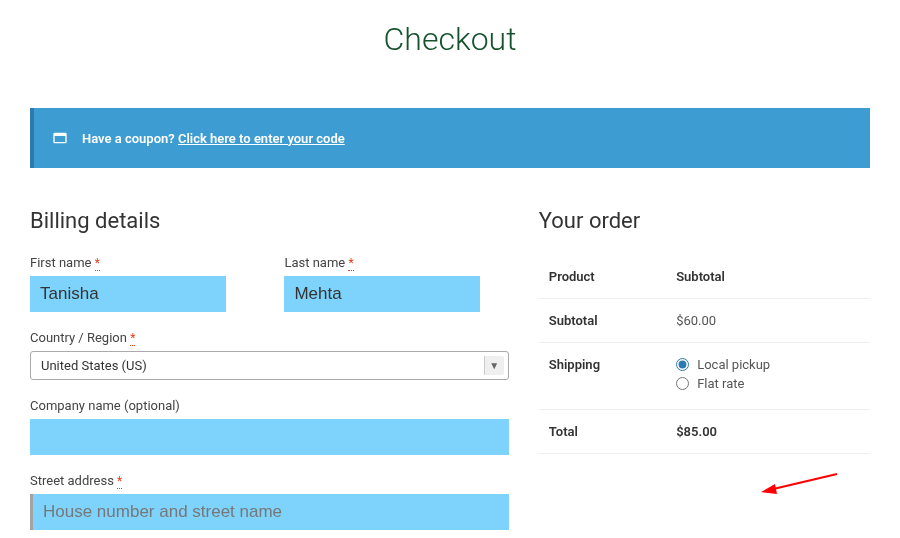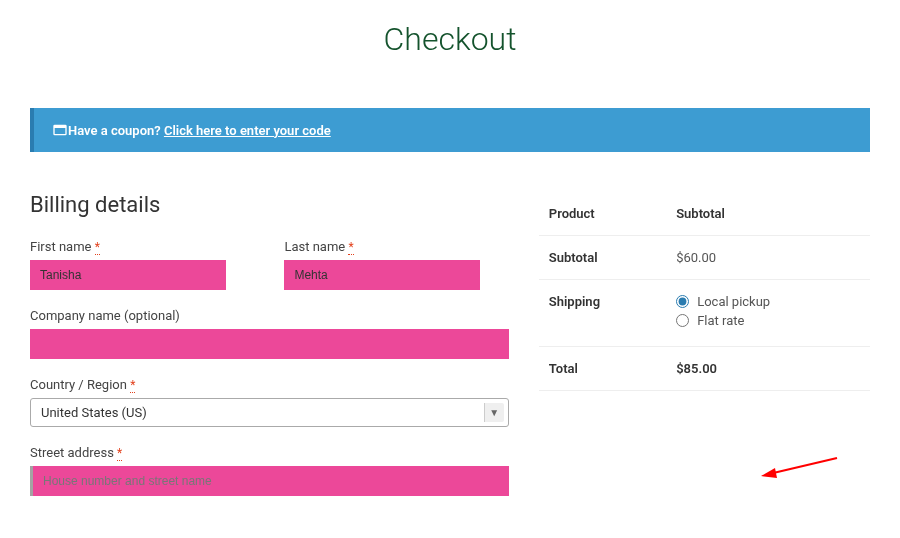--- a/index.html
+++ b/index.html
@@ -16,24 +16,25 @@
       font-weight: 300;
       color: #14532d;
       padding: 20px 0 50px;
     }
     .content {
       padding: 0 30px 20px;
     }
     .coupon-banner {
       background: #3d9cd2;
       color: #fff;
-      padding: 14px 18px;
+      padding: 22px 18px;
       border-left: 4px solid #2a7cb0;
       display: flex;
       align-items: center;
+      gap: 14px;
       font-size: 13px;
       margin-bottom: 40px;
     }
     .coupon-icon {
       width: 16px;
       height: 16px;
       flex-shrink: 0;
     }
     .coupon-text { font-weight: 600; }
     .coupon-link {
@@ -68,22 +69,22 @@
     }
     .required {
       color: #e2401c;
       border-bottom: 1px dotted #e2401c;
       font-size: 12px;
     }
     .text-input {
       width: 100%;
       padding: 8px 10px;
       border: none;
-      background: #ec4899;
-      font-size: 12px;
+      background: #7dd3fc;
+      font-size: 17px;
       color: #333;
     }
     .text-input.full-width { max-width: none; }
     .text-input.narrow { max-width: 196px; }
     .text-input.invalid { border-left: 3px solid #a3a3a3; }
     .text-input::placeholder { color: #777; }
     .select-wrap {
       position: relative;
       border: 1px solid #aaa;
       border-radius: 3px;
@@ -186,51 +187,52 @@
           <label class="form-label">
             <span>Last name</span>
             <span class="required">*</span>
           </label>
           <input type="text" class="text-input narrow" value="Mehta" style="">
         </div>
       </div>
 
       <div class="form-row">
         <div class="form-field full">
-          <label class="form-label">Company name (optional)</label>
-          <input type="text" class="text-input full-width" value="" style="">
-        </div>
-      </div>
-
-      <div class="form-row">
-        <div class="form-field full">
           <label class="form-label">
             <span>Country / Region</span>
             <span class="required">*</span>
           </label>
           <div class="select-wrap">
             <span>United States (US)</span>
             <span class="select-arrow">▼</span>
           </div>
         </div>
       </div>
 
       <div class="form-row">
         <div class="form-field full">
+          <label class="form-label">Company name (optional)</label>
+          <input type="text" class="text-input full-width" value="" style="">
+        </div>
+      </div>
+
+      <div class="form-row">
+        <div class="form-field full">
           <label class="form-label">
             <span>Street address</span>
             <span class="required">*</span>
           </label>
           <input type="text" class="text-input full-width invalid" placeholder="House number and street name" style="">
         </div>
       </div>
 
     </div>
 
     <div class="col-order" style="position:relative;">
+      <h2>Your order</h2>
 
       <table class="order-table">
         <thead>
           <tr>
             <th>Product</th>
             <th>Subtotal</th>
           </tr>
         </thead>
         <tbody>
           <tr>

